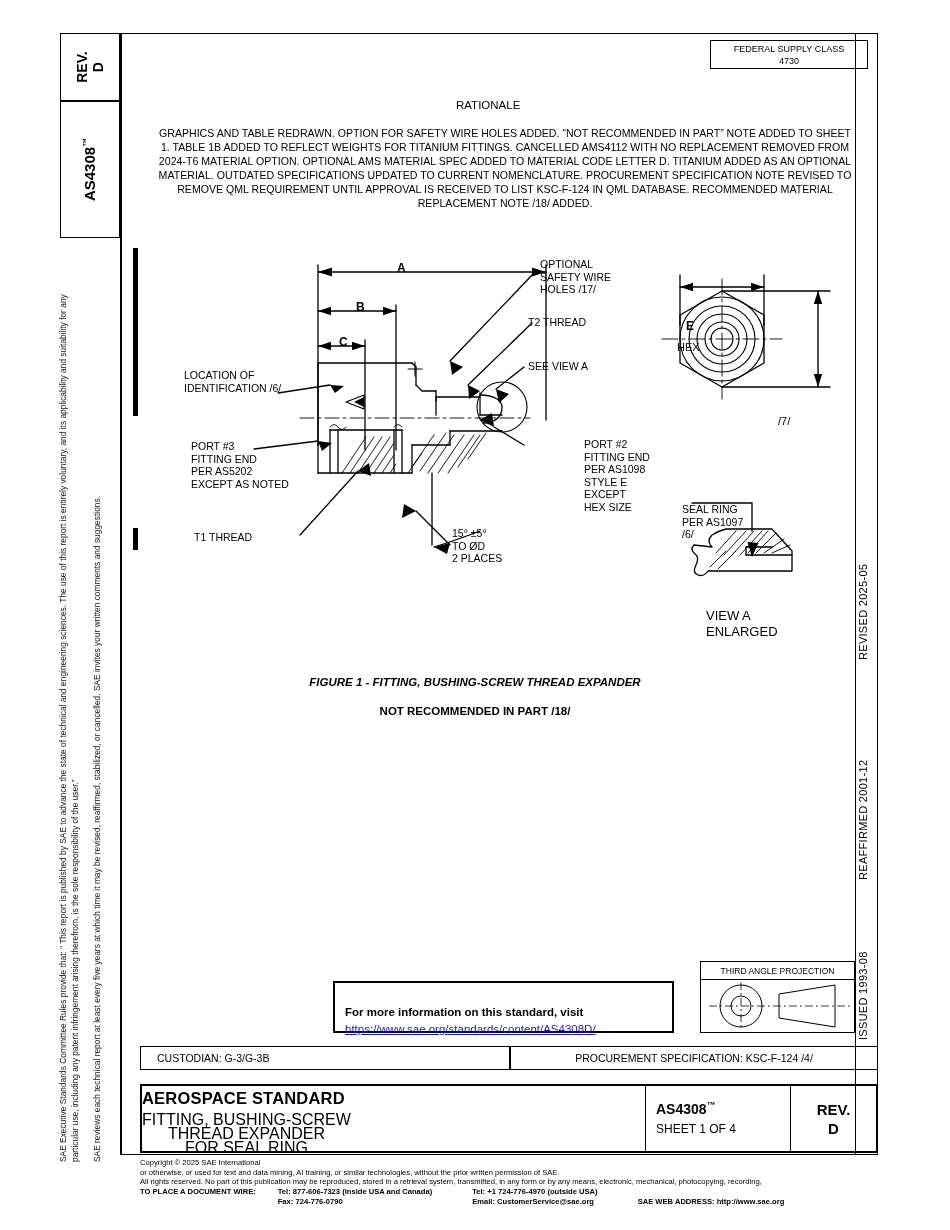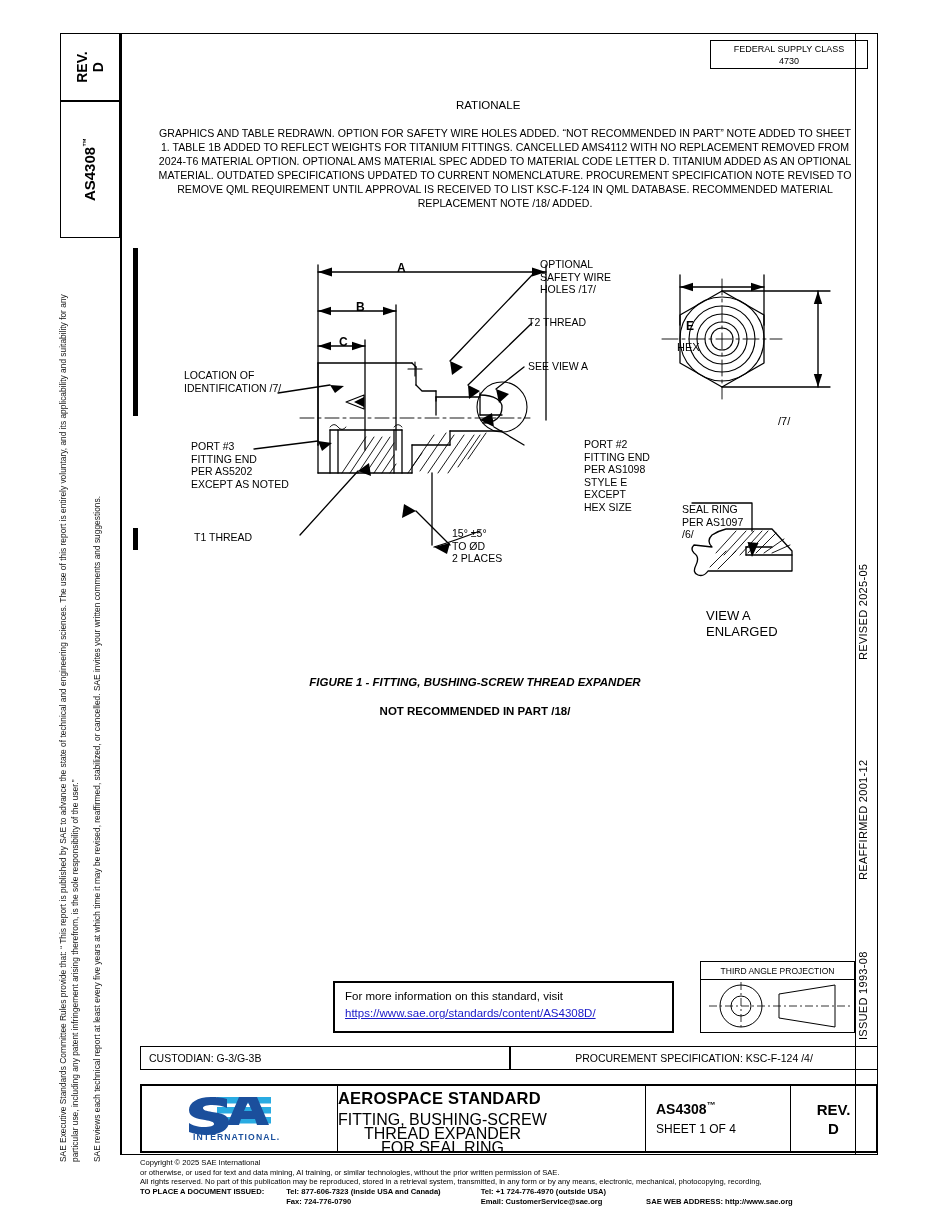--- a/index.html
+++ b/index.html
@@ -57,32 +57,32 @@
   .dlab{position:absolute;font-size:10.5px;line-height:12.6px;white-space:pre;}
   #fig-cap{left:0;top:676px;width:950px;text-align:center;
            font-size:11.5px;font-style:italic;font-weight:bold;}
   #not-rec{left:0;top:705px;width:950px;text-align:center;
            font-size:11.5px;font-weight:bold;}
 
   
   #info-box{left:333px;top:981px;width:341px;height:52px;
             border:2px solid #000;background:#fff;
             padding:7px 0 0 10px;box-sizing:border-box;}
-  #info-box .l1{font-size:11.5px;font-weight:normal;}
+  #info-box .l1{font-size:11.5px;font-weight:bold;margin-top:16px;}
   #info-box .l2{font-size:11.5px;color:#1818c8;text-decoration:underline;margin-top:5px;}
 
   
   #tap-box{left:700px;top:961px;width:155px;height:72px;}
   #tap-title{height:18px;border-bottom:1px solid #000;box-sizing:border-box;
              display:flex;align-items:center;justify-content:center;font-size:8.5px;}
   #tap-body{height:53px;position:relative;}
 
   
   #cust-box{left:140px;top:1046px;width:370px;height:24px;
-            display:flex;align-items:center;padding-left:8px;
+            display:flex;align-items:center;padding-left:16px;
             box-sizing:border-box;font-size:10.5px;}
   #proc-box{left:510px;top:1046px;width:368px;height:24px;
             display:flex;align-items:center;justify-content:center;
             box-sizing:border-box;font-size:10.5px;}
 
   
   #tb{left:140px;top:1084px;width:738px;height:69px;display:flex;}
   #tb-logo{width:196px;border-right:1px solid #000;box-sizing:border-box;
            display:flex;align-items:center;justify-content:center;}
   #tb-mid{flex:1;border-right:1px solid #000;box-sizing:border-box;
@@ -311,21 +311,21 @@
     <path d="M602 312 l-4.5 -15 l11 1 Z"></path>
   </g>
 </svg>
 
 <div class="dlab" style="left: 540px; top: 258px; white-space: pre-line;">OPTIONAL
 SAFETY WIRE
 HOLES  /17/</div>
 <div class="dlab" style="left: 528px; top: 316px; white-space: pre-line;">T2 THREAD</div>
 <div class="dlab" style="left: 528px; top: 360px; white-space: pre-line;"><span>SEE VIEW</span> <span class="big">A</span></div>
 <div class="dlab" style="left: 184px; top: 369px; white-space: pre-line;">LOCATION OF
-IDENTIFICATION /7/</div>
+IDENTIFICATION /6/</div>
 <div class="dlab" style="left: 191px; top: 440px; white-space: pre-line;">PORT #3
 FITTING END
 PER AS5202
 EXCEPT AS NOTED</div>
 <div class="dlab" style="left: 584px; top: 438px; white-space: pre-line;">PORT #2
 FITTING END
 PER AS1098
 STYLE E
 EXCEPT
 HEX SIZE</div>
@@ -368,38 +368,20 @@
         <path d="M78 14 L134 5 L134 47 L78 38 Z"></path>
       </g>
     </svg>
   </div>
 </div>
 
 <div class="abs bd" id="cust-box">CUSTODIAN: G-3/G-3B</div>
 <div class="abs bd" id="proc-box">PROCUREMENT SPECIFICATION: KSC-F-124 /4/</div>
 
 <div class="abs bd2" id="tb">
-  <div id="tb-logo">
-    <div class="sae-wrap">
-      <svg width="118" height="48" viewBox="0 0 118 48">
-        <g>
-          <rect x="36" y="2" width="54" height="6.5" fill="#29abe2"></rect>
-          <rect x="36" y="12" width="54" height="6.5" fill="#29abe2"></rect>
-          <rect x="36" y="22" width="54" height="6.5" fill="#29abe2"></rect>
-          <path d="M30 2 C16 2 8 8 8 15 C8 22 16 24 24 25 C30 26 33 27 33 29
-                   C33 31 29 32 23 32 C16 32 11 30 8 28 L8 37 C13 39 19 40 25 40
-                   C40 40 48 34 48 27 C48 20 40 18 31 17 C25 16 22 15 22 13
-                   C22 11 26 10 31 10 C37 10 42 11 46 13 L46 4 C41 2.5 36 2 30 2 Z" fill="#1b4f9c"></path>
-          <path d="M58 2 L46 30 L58 30 L60 24 L74 24 L76 30 L88 30 L76 2 Z
-                   M63 16 L67 7 L71 16 Z" fill="#1b4f9c"></path>
-        </g>
-        <text x="12" y="45" font-family="Liberation Sans, sans-serif" font-size="8.6" font-weight="bold" letter-spacing="1.1" fill="#1b4f9c">INTERNATIONAL.</text>
-      </svg>
-    </div>
-  </div>
 
   <div id="tb-mid">
     <div class="t1">AEROSPACE STANDARD</div>
     <div id="tb-rule"></div>
     <div class="t2">
       <div>FITTING, BUSHING-SCREW</div>
       <div>THREAD EXPANDER</div>
       <div>FOR SEAL RING</div>
     </div>
   </div>
@@ -415,21 +397,21 @@
   </div>
 </div>
 
 <div class="abs" id="footer">
   <div>Copyright © 2025 SAE International</div>
   <div>or otherwise, or used for text and data mining, AI training, or similar technologies, without the prior written permission of SAE.</div>
   <div>All rights reserved. No part of this publication may be reproduced, stored in a retrieval system, transmitted, in any form or by any means, electronic, mechanical, photocopying, recording,</div>
   <table>
     <tbody>
         <tr>
-      <td class="bold">TO PLACE A DOCUMENT ISSUED:</td>
+      <td class="bold">TO PLACE A DOCUMENT WIRE:</td>
       <td class="bold pl1">Tel: 877-606-7323 (inside USA and Canada)</td>
       <td class="bold pl2">Tel: +1 724-776-4970 (outside USA)</td>
       <td></td>
     </tr>
     <tr>
       <td></td>
       <td class="bold pl1">Fax: 724-776-0790</td>
       <td class="bold pl2">Email: CustomerService@sae.org</td>
       <td class="bold pl2">SAE WEB ADDRESS: http://www.sae.org</td>
     </tr>

